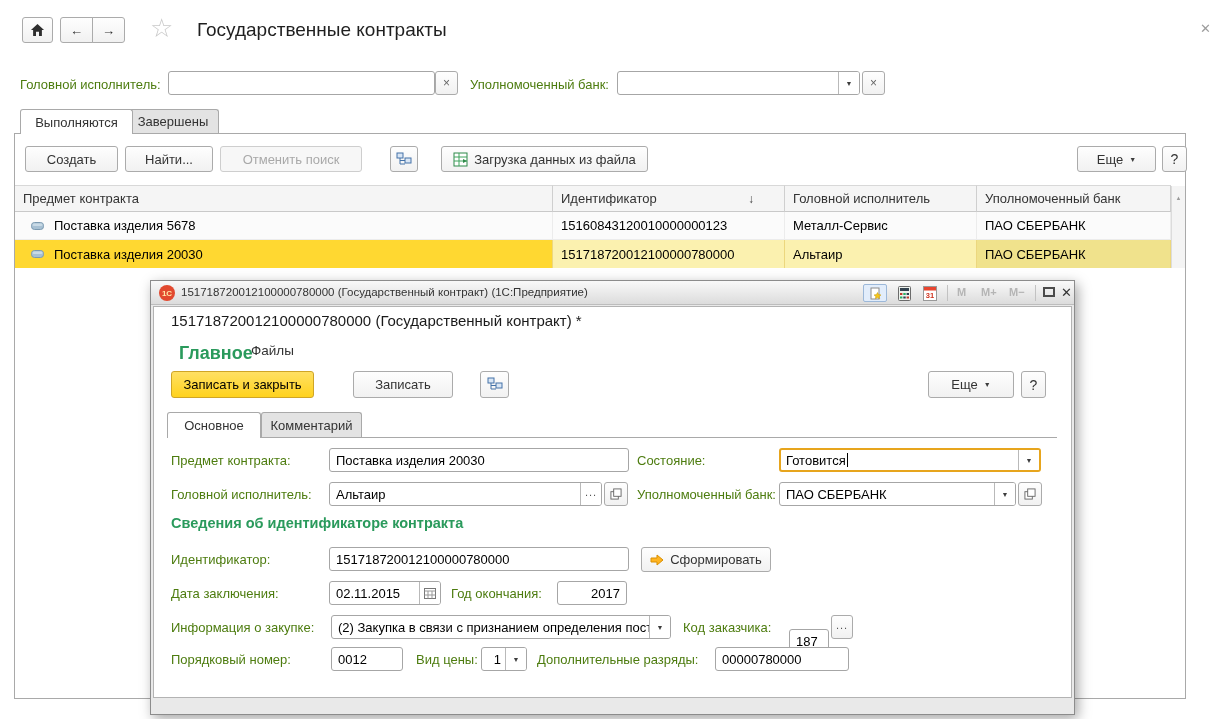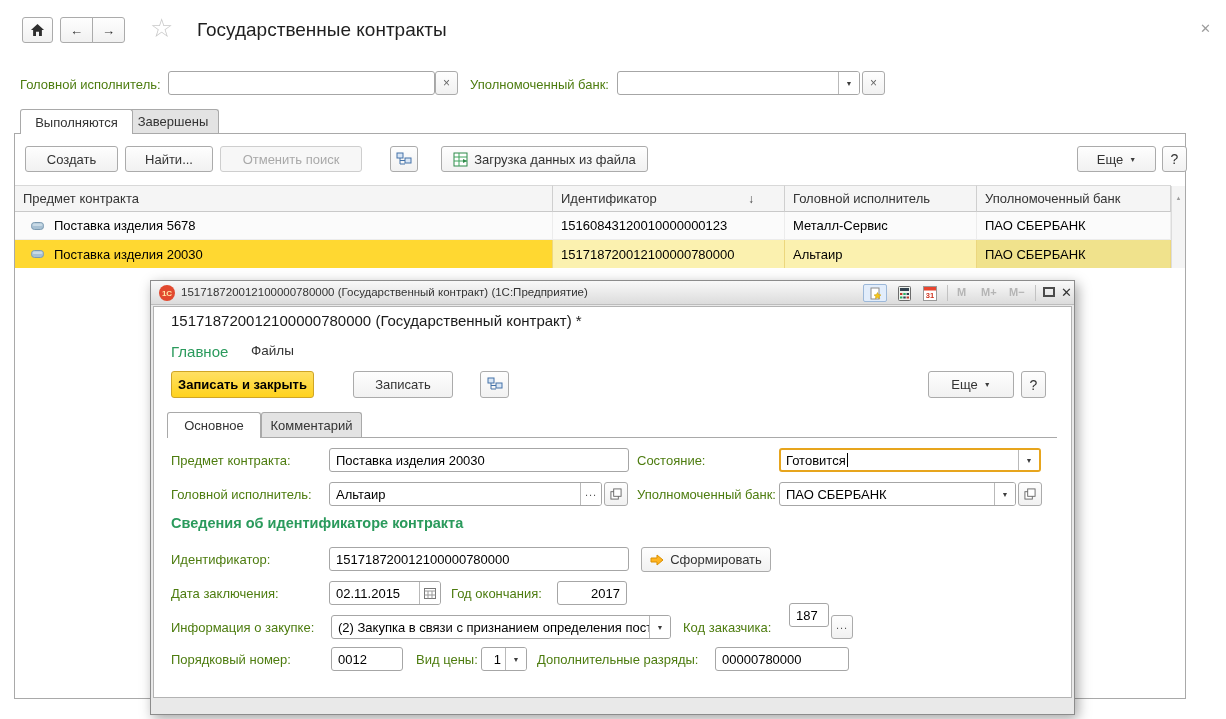--- a/index.html
+++ b/index.html
@@ -4,21 +4,21 @@
 <style>
   *{margin:0;padding:0;box-sizing:border-box}
   html,body{background:#fff}
   #screen{position:relative;width:1226px;height:719px;background:#fff;overflow:hidden;
           font-family:"Liberation Sans","DejaVu Sans",sans-serif;color:#333}
   .abs{position:absolute}
   .btn{position:absolute;display:flex;align-items:center;justify-content:center;gap:6px;
        border:1px solid #ababab;border-radius:3px;background:linear-gradient(#fefefe,#f1f1f1);
        font-size:13px;color:#333;white-space:nowrap;cursor:default}
   .btn.dis{color:#a9a9a9;border-color:#cecece;background:#f7f7f7}
-  .btn.primary{background:linear-gradient(#ffe063,#ffd21e);border-color:#cfa526;font-weight:bold;color:#000}
+  .btn.primary{background:linear-gradient(#ffe063,#ffd21e);border-color:#cfa526;font-weight:normal;color:#000}
   .lbl{position:absolute;font-size:13px;color:#4d7c0f;white-space:nowrap}
   .tinput{position:absolute;display:flex;align-items:center;border:1px solid #a6a6a6;border-radius:3px;
           background:#fff;font-size:13px;color:#000;height:24px;padding-left:6px;overflow:hidden}
   .tinput .txt{white-space:nowrap;overflow:hidden}
   .tinput .seg{margin-left:auto;align-self:stretch;display:flex;align-items:center;justify-content:center;
                border-left:1px solid #b9b9b9;width:21px;flex:none;color:#444;background:#fff}
   .tinput.focused{border:2px solid #e7a51d;padding-left:5px}
   .dd{font-size:7px;color:#3d3d3d;line-height:1}
   .dots{font-size:11px;color:#555;letter-spacing:1px;line-height:1;padding-bottom:4px}
   .tab{position:absolute;display:flex;align-items:center;justify-content:center;font-size:13px;
@@ -186,21 +186,21 @@
       <div class="mem" style="left:858px;top:5px">M−</div>
       <div class="abs" style="left:884px;top:4px;width:1px;height:16px;background:#c2c2c2"></div>
       <div class="abs" style="left:892px;top:6px;width:12px;height:10px;border:2px solid #4a4a4a"></div>
       <div class="abs" style="left:910px;top:4px;font-size:13px;font-weight:bold;color:#333">✕</div>
     </div>
 
     <div class="mcontent"></div>
 
     <div class="abs" style="left:20px;top:31px;font-size:15px;color:#1a1a1a;white-space:nowrap">151718720012100000780000 (Государственный контракт) *</div>
 
-    <div class="abs green" style="left:20px;top:62px;font-size:15px;font-weight:normal">Главное</div>
+    <div class="abs green" style="left:28px;top:62px;font-size:18px;font-weight:bold">Главное</div>
     <div class="abs" style="left:100px;top:62px;font-size:13.5px;color:#333">Файлы</div>
 
     <div class="btn primary" style="left:20px;top:90px;width:143px;height:27px">Записать и закрыть</div>
     <div class="btn" style="left:202px;top:90px;width:100px;height:27px">Записать</div>
     <div class="btn" style="left:329px;top:90px;width:29px;height:27px">
       <svg width="16" height="15" viewBox="0 0 16 15">
         <rect x="1" y="1" width="6" height="5" fill="#d9e6f5" stroke="#4472a8"></rect>
         <path d="M4 6 V12 M4 8.5 H9 M4 12 H9" stroke="#4472a8" fill="none"></path>
         <rect x="9" y="6" width="6" height="5" fill="#d9e6f5" stroke="#4472a8"></rect>
       </svg>
@@ -284,21 +284,21 @@
     </div>
 
     <div class="lbl" style="left:20px;top:339px">Информация о закупке:</div>
     <div class="tinput" style="left:180px;top:334px;width:340px">
       <span class="txt">(2) Закупка в связи с признанием определения поста</span>
       <div class="seg">
         <span class="dd">▼</span>
       </div>
     </div>
     <div class="lbl" style="left:532px;top:339px">Код заказчика:</div>
-    <div class="tinput" style="left:638px;top:322px;width:40px">
+    <div class="tinput" style="left:638px;top:348px;width:40px">
       <span class="txt">187</span>
     </div>
     <div class="btn" style="left:680px;top:334px;width:22px;height:24px">
       <span class="dots">...</span>
     </div>
 
     <div class="lbl" style="left:20px;top:371px">Порядковый номер:</div>
     <div class="tinput" style="left:180px;top:366px;width:72px">
       <span class="txt">0012</span>
     </div>

